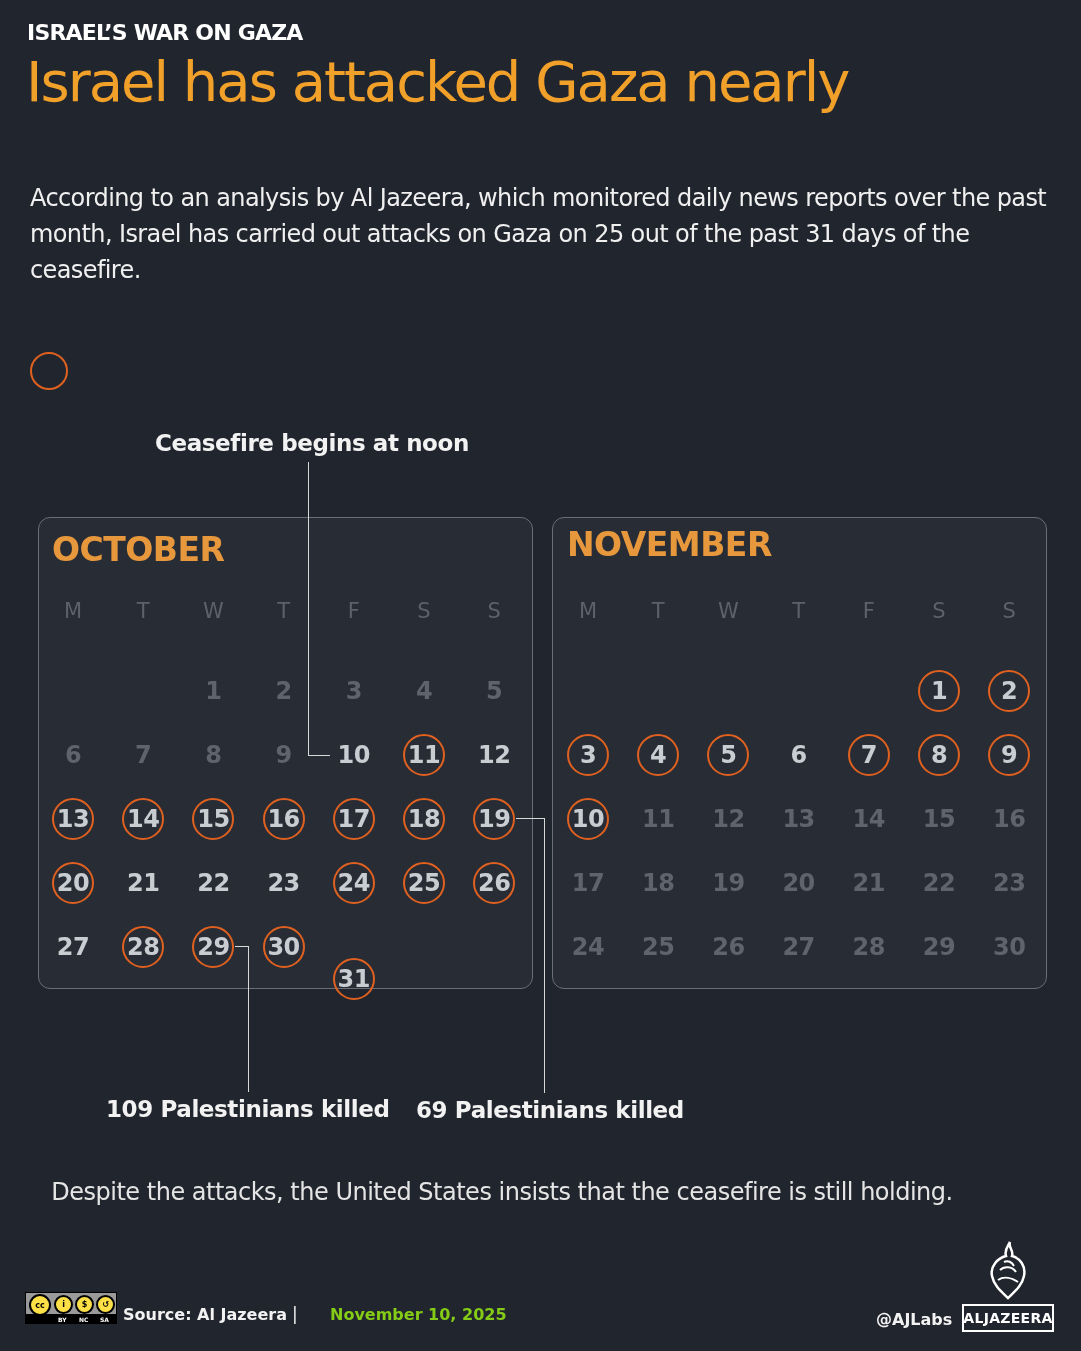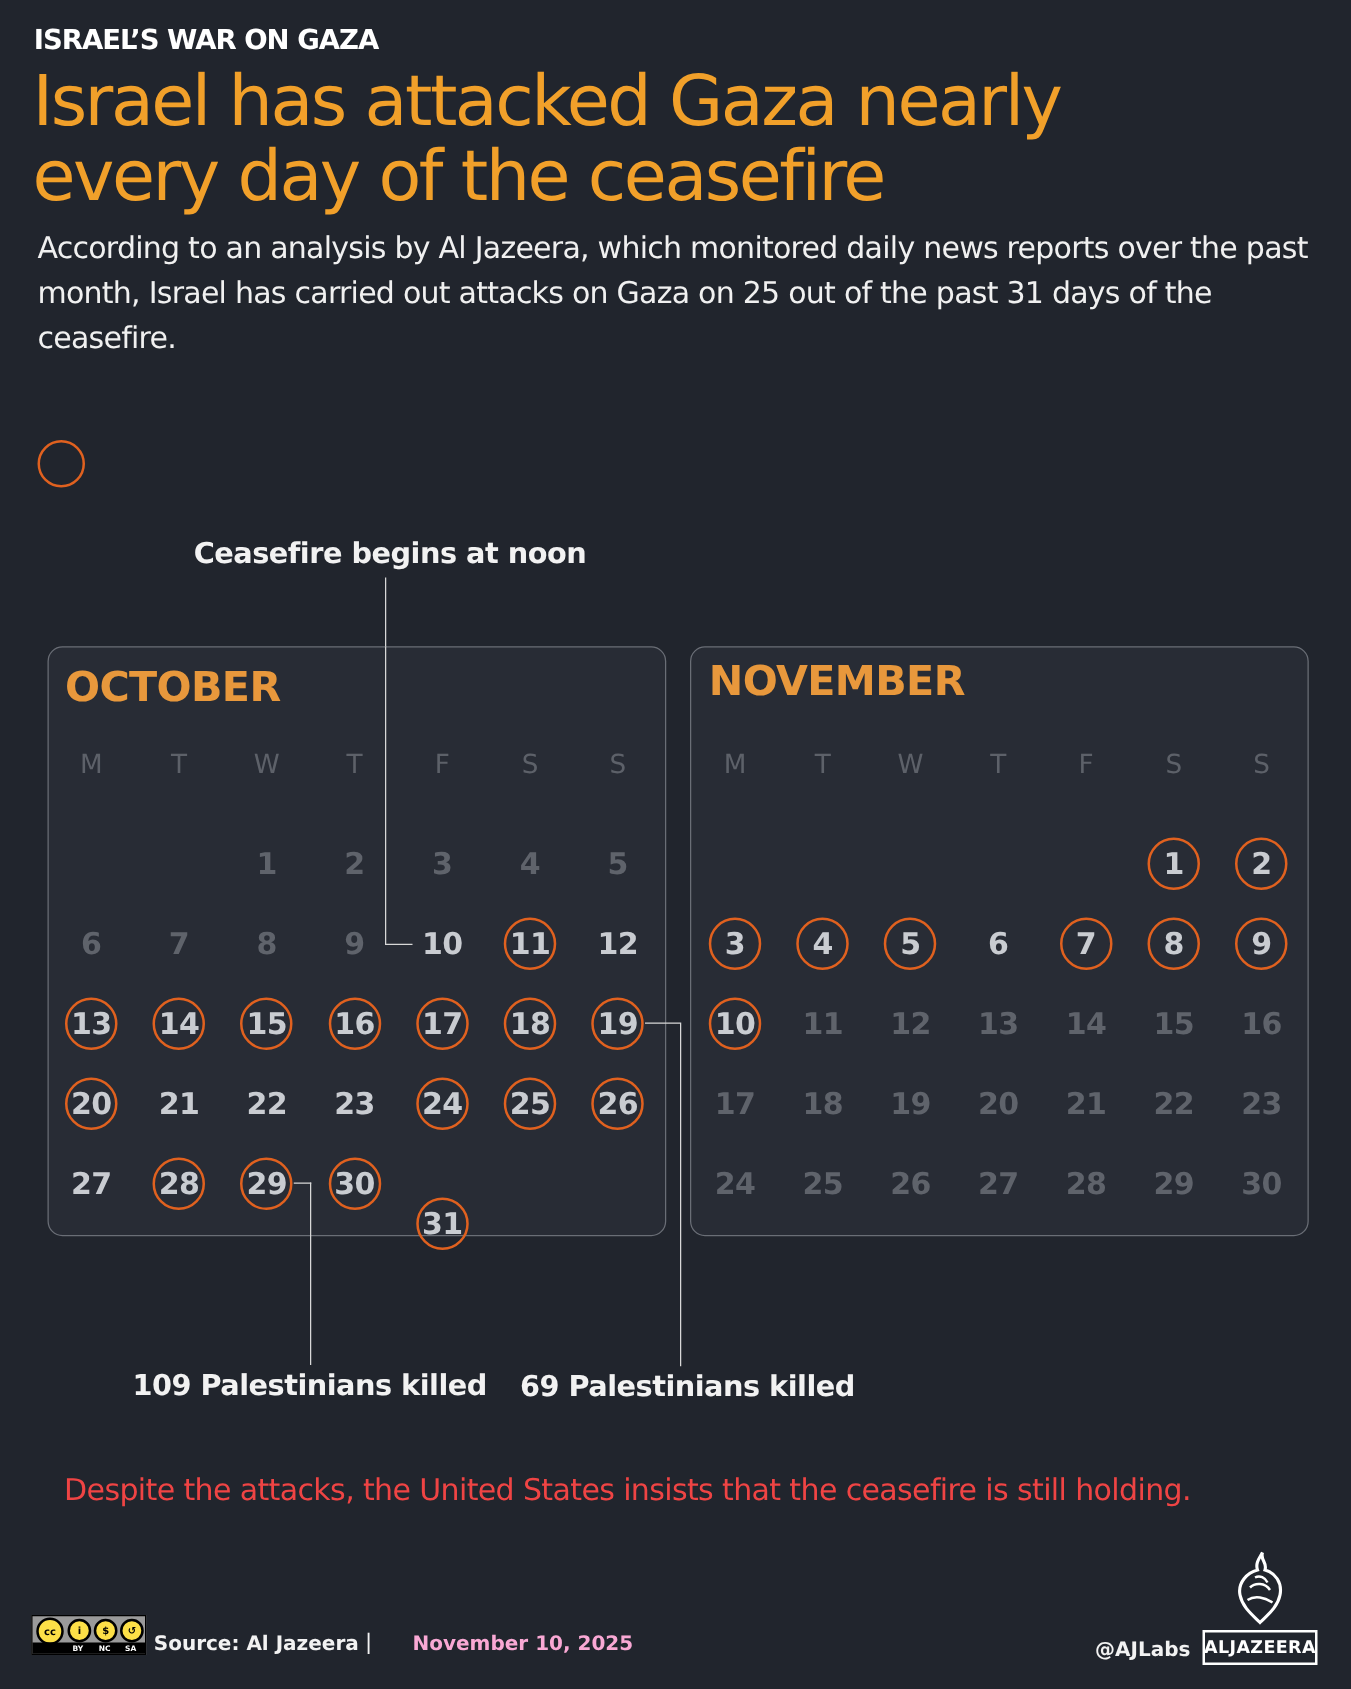--- a/index.html
+++ b/index.html
@@ -17,41 +17,40 @@
   .annot { font-size:23px; font-weight:bold; color:#f2f2f2; letter-spacing:-0.4px; white-space:nowrap; }
   .panel { border:1.5px solid #6a6e76; border-radius:12px; background:#282c35; box-sizing:border-box; }
   .month { font-size:33px; font-weight:bold; color:#e8983c; letter-spacing:-0.5px; }
   .wd { width:50px; margin-left:-25px; text-align:center; font-size:21px; color:#5d6169; }
   .day { width:42px; height:42px; margin-left:-21px; margin-top:-21px; box-sizing:border-box; border-radius:50%;
          display:flex; align-items:center; justify-content:center; font-size:24px; font-weight:bold; letter-spacing:-0.5px; }
   .day.dim { color:#5f636b; }
   .day.lit { color:#c9ccd1; }
   .day.attack { border:2.5px solid #e0611f; color:#c9ccd1; }
   .line { background:#d8d8d8; }
-  .closing { left:0; top:1178px; width:1004px; text-align:center; font-size:24px; color:#ef4444; letter-spacing:-0.5px; }
+  .closing { left:0; top:1178px; width:1004px; text-align:center; font-size:24px; color:#e5e5e5; letter-spacing:-0.5px; }
   .footer-source { left:123px; top:1305px; font-size:16px; font-weight:bold; color:#f2f2f2; white-space:nowrap; }
-  .footer-date { left:330px; top:1305px; font-size:16px; font-weight:bold; color:#f9a8d4; white-space:nowrap; }
+  .footer-date { left:330px; top:1305px; font-size:16px; font-weight:bold; color:#84cc16; white-space:nowrap; }
   .footer-sep { left:292px; top:1304px; font-size:17px; color:#f2f2f2; }
   .cc { left:25px; top:1292px; width:92px; height:32px; background:#9a9a9a; border:1px solid #000; box-sizing:border-box; }
   .cc-bar { position:absolute; left:0; bottom:0; width:100%; height:9px; background:#000; }
   .cc-c { position:absolute; top:2px; width:19px; height:19px; border-radius:50%; background:#fde047; border:2px solid #000; box-sizing:border-box;
           font-size:8px; font-weight:bold; color:#000; display:flex; align-items:center; justify-content:center; }
   .cc-t { position:absolute; bottom:0; font-size:6px; font-weight:bold; color:#fff; }
   .handle { left:876px; top:1310px; font-size:16px; font-weight:bold; color:#f2f2f2; }
   .brand { left:962px; top:1304px; width:92px; height:28px; border:2px solid #fff; box-sizing:border-box; font-size:14px; font-weight:bold;
            color:#fff; display:flex; align-items:center; justify-content:center; letter-spacing:0.3px; }
   .logo { left:984px; top:1240px; width:48px; height:62px; }
 </style>
 </head>
 <body>
 
 <div class="abs kicker">ISRAEL’S WAR ON GAZA</div>
 <div class="abs headline">
   <div>Israel has attacked Gaza nearly</div>
-  <div>every day of the ceasefire</div>
 </div>
 <div class="abs dek">According to an analysis by Al Jazeera, which monitored daily news reports over the past month, Israel has carried out attacks on Gaza on 25 out of the past 31 days of the ceasefire.</div>
 
 <div class="abs legend">
   <div class="legend-circle"></div>
 </div>
 
 <div class="abs annot" style="left:155px; top:430px;">Ceasefire begins at noon</div>
 <div class="abs line" style="left:308px; top:462px; width:1px; height:294px;"></div>
 <div class="abs line" style="left:308px; top:755px; width:22px; height:1px;"></div>

